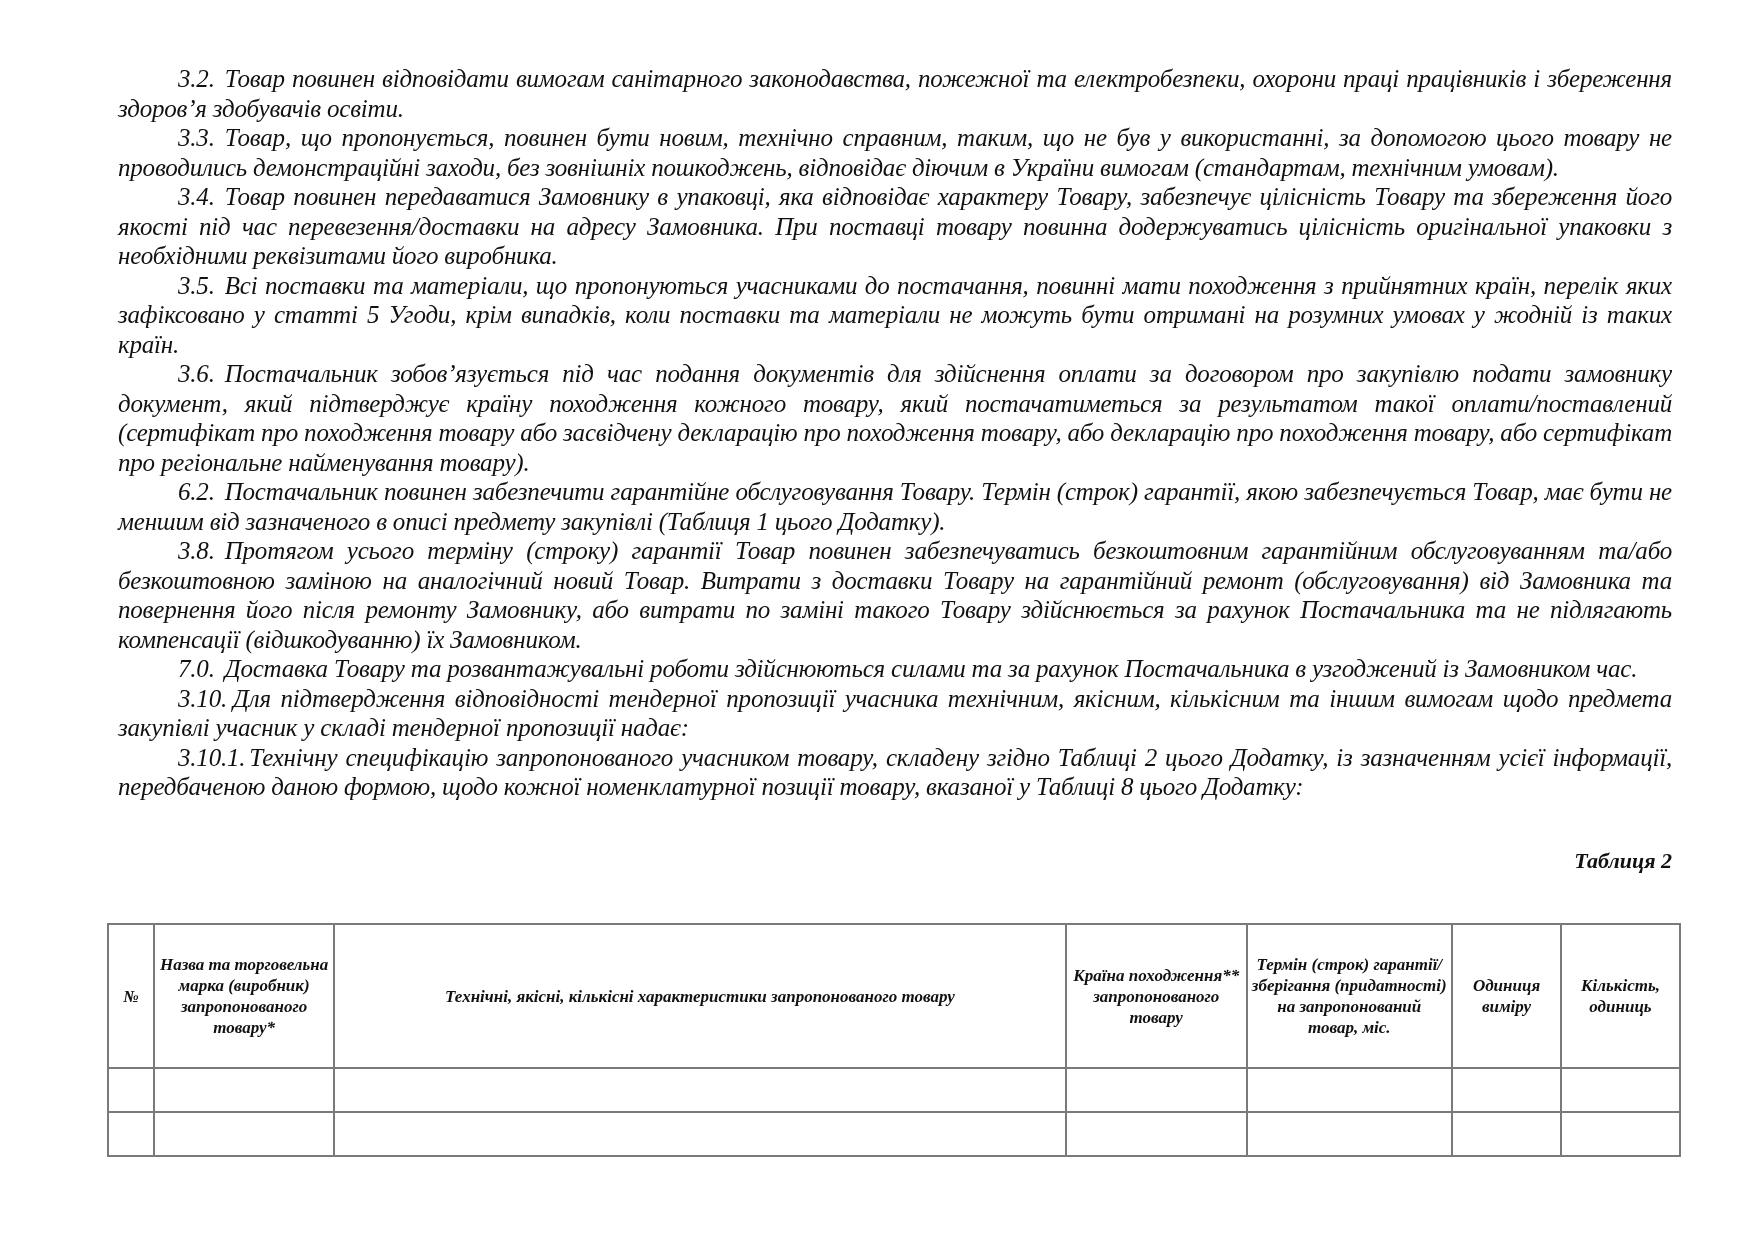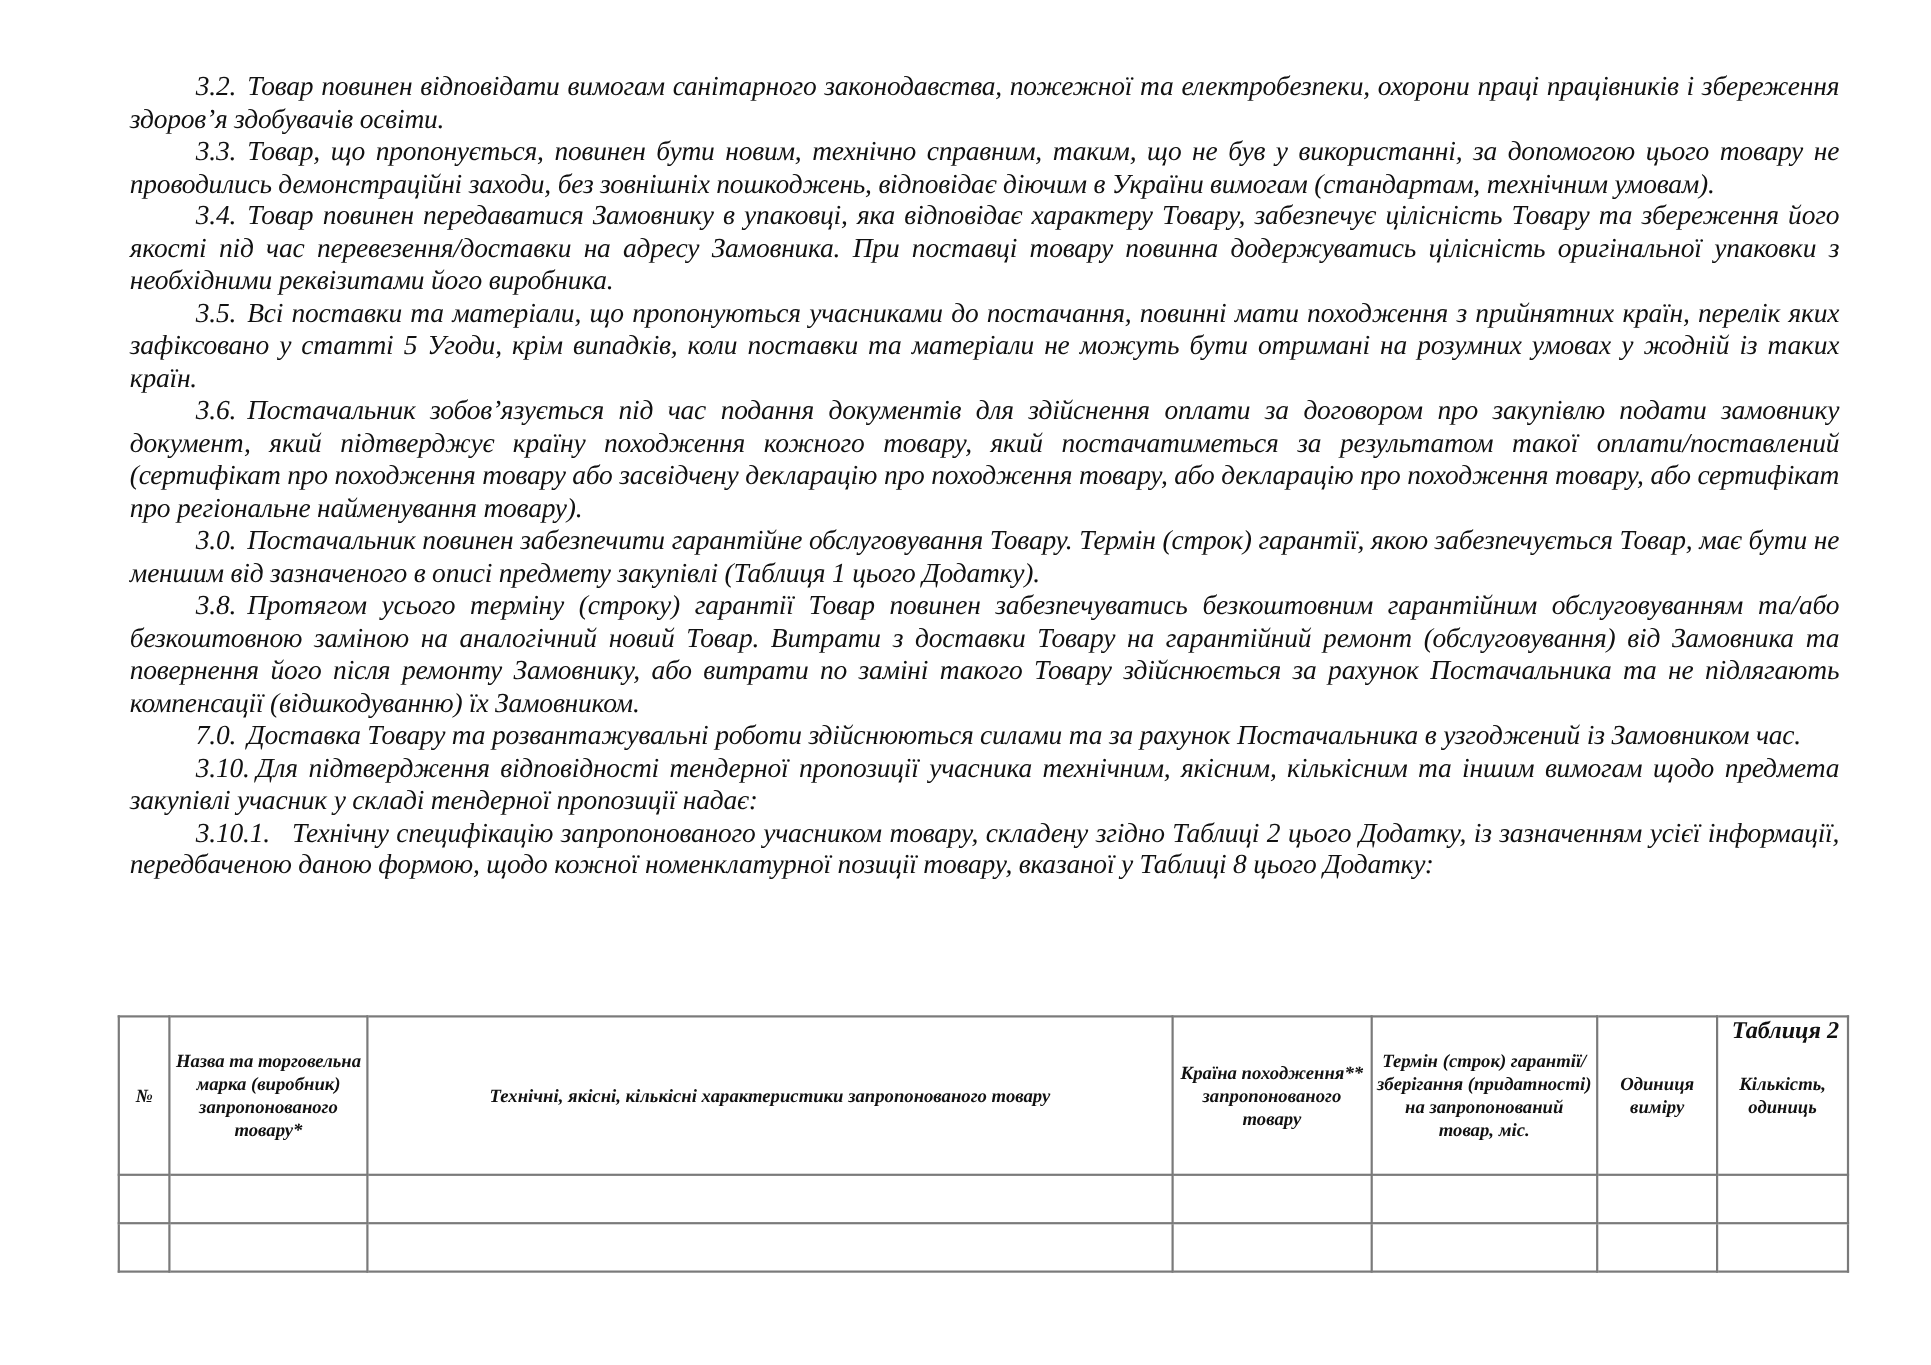--- a/index.html
+++ b/index.html
@@ -33,21 +33,21 @@
     .para .num {
       margin-right: 10px;
     }
     .para .bold {
       font-weight: normal;
     }
     .table-caption {
       position: absolute;
       left: 118px;
       width: 1554px;
-      top: 924px;
+      top: 848px;
       text-align: right;
       font-style: italic;
       font-weight: bold;
       font-size: 22px;
     }
     table.spec {
       position: absolute;
       left: 107px;
       top: 923px;
       width: 1574px;
@@ -86,33 +86,33 @@
   <p class="para">
     <span class="num">3.4.</span><span>Товар повинен передаватися Замовнику в упаковці, яка відповідає характеру Товару, забезпечує цілісність Товару та збереження його якості під час перевезення/доставки на адресу Замовника. При поставці товару повинна додержуватись цілісність оригінальної упаковки з необхідними реквізитами його виробника.</span>
   </p>
   <p class="para">
     <span class="num">3.5.</span><span>Всі поставки та матеріали, що пропонуються  учасниками до постачання, повинні мати походження з прийнятних країн, перелік яких зафіксовано у статті 5 Угоди, крім випадків, коли поставки та матеріали не можуть бути отримані на розумних умовах у жодній із таких країн.</span>
   </p>
   <p class="para">
     <span class="num">3.6.</span><span>Постачальник зобов’язується під час подання документів для здійснення оплати за договором про закупівлю подати замовнику документ, який підтверджує країну походження кожного товару, який постачатиметься за результатом такої оплати/поставлений </span><span class="bold">(сертифікат про походження товару або засвідчену декларацію про походження товару, або декларацію про походження товару, або сертифікат про регіональне найменування товару)</span><span>.</span>
   </p>
   <p class="para">
-    <span class="num">3.0.</span><span>Постачальник повинен забезпечити гарантійне обслуговування Товару. Термін (строк) гарантії, якою забезпечується Товар, має бути не меншим від зазначеного в описі предмету закупівлі (Таблиця 1 цього Додатку).</span>
+    <span class="num">6.2.</span><span>Постачальник повинен забезпечити гарантійне обслуговування Товару. Термін (строк) гарантії, якою забезпечується Товар, має бути не меншим від зазначеного в описі предмету закупівлі (Таблиця 1 цього Додатку).</span>
   </p>
   <p class="para">
     <span class="num">3.8.</span><span>Протягом усього терміну (строку) гарантії Товар повинен забезпечуватись безкоштовним гарантійним обслуговуванням та/або безкоштовною заміною на аналогічний новий Товар. Витрати з доставки Товару на гарантійний ремонт (обслуговування) від Замовника та повернення його після ремонту Замовнику, або витрати по заміні такого Товару здійснюється за рахунок Постачальника та не підлягають компенсації (відшкодуванню) їх Замовником.</span>
   </p>
   <p class="para">
     <span class="num">7.0.</span><span>Доставка Товару та  розвантажувальні роботи здійснюються силами та за рахунок Постачальника в узгоджений із Замовником час.</span>
   </p>
   <p class="para">
     <span class="num" style="margin-right:6px">3.10.</span><span class="bold">Для підтвердження відповідності тендерної пропозиції учасника технічним, якісним, кількісним та іншим вимогам щодо предмета закупівлі учасник у складі тендерної пропозиції надає:</span>
   </p>
   <p class="para">
-    <span class="num" style="margin-right:20px">3.10.1.</span><span>Технічну специфікацію запропонованого учасником товару, складену згідно Таблиці 2 цього Додатку, із зазначенням усієї інформації, передбаченою даною формою, щодо кожної номенклатурної позиції товару, вказаної у Таблиці 8 цього Додатку:</span>
+    <span class="num" style="margin-right:4px">3.10.1.</span><span>Технічну специфікацію запропонованого учасником товару, складену згідно Таблиці 2 цього Додатку, із зазначенням усієї інформації, передбаченою даною формою, щодо кожної номенклатурної позиції товару, вказаної у Таблиці 8 цього Додатку:</span>
   </p>
 </div>
 
 <div class="table-caption">Таблиця 2</div>
 
 <table class="spec">
   <thead>
     <tr>
       <th class="c1">№</th>
       <th class="c2">Назва та торговельна марка (виробник) запропонованого товару*</th>

